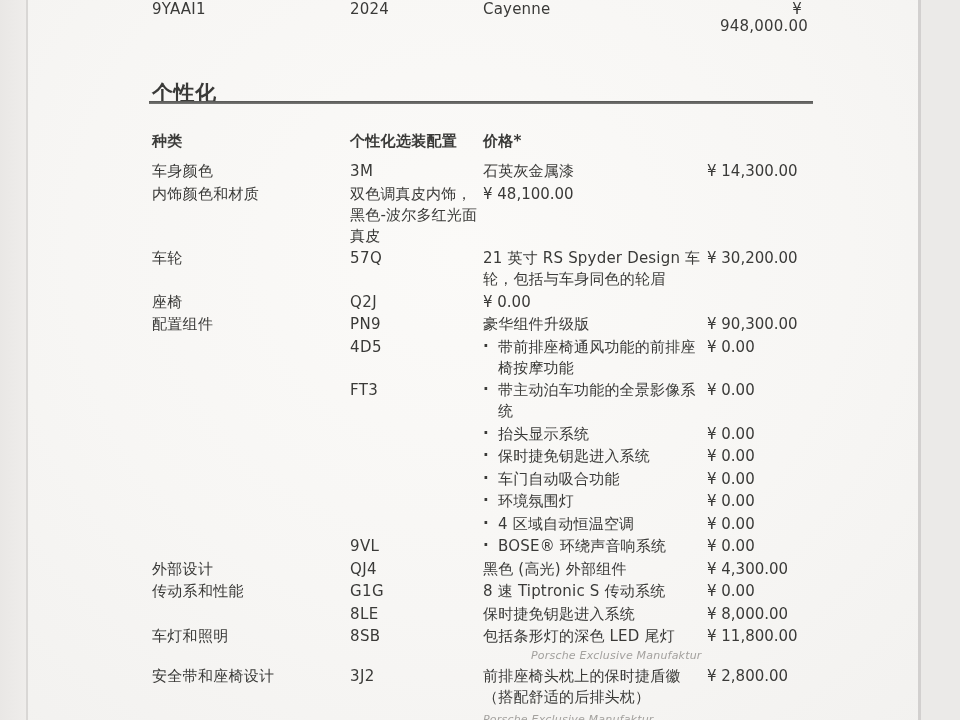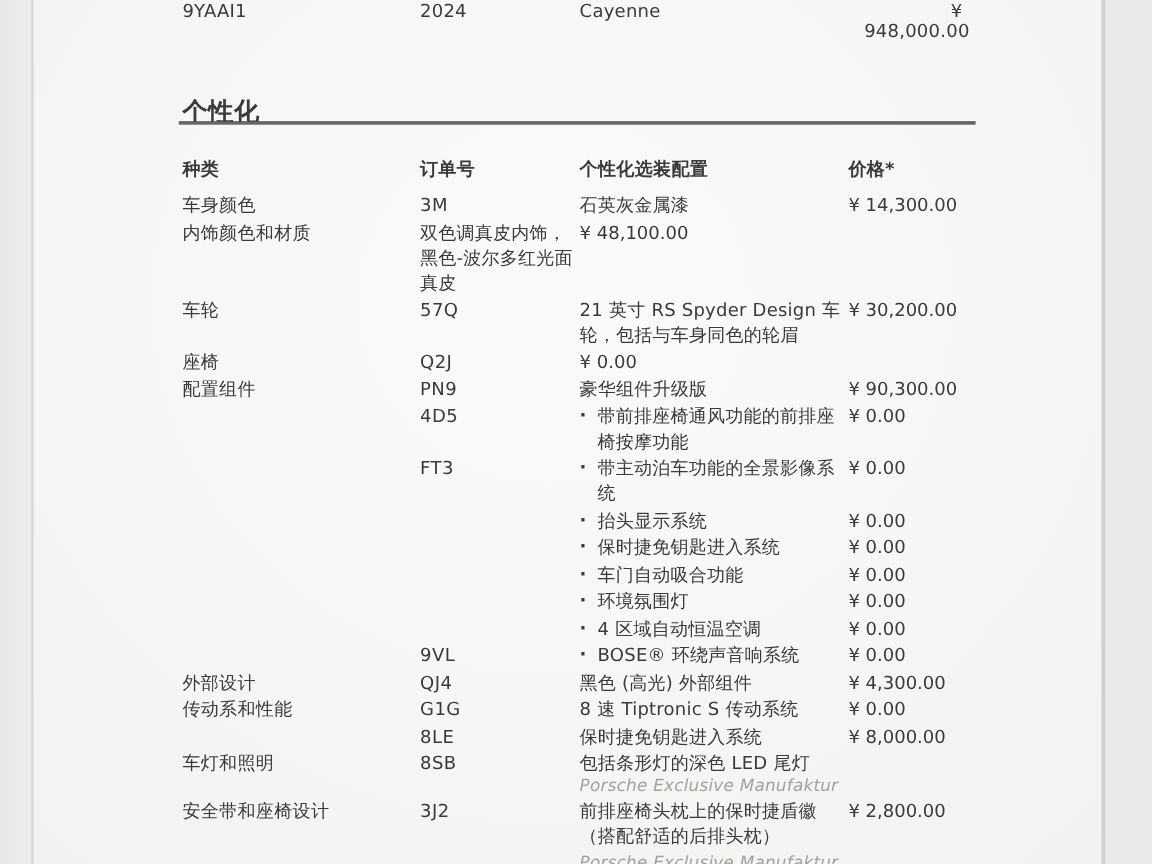--- a/index.html
+++ b/index.html
@@ -56,22 +56,22 @@
   .c-cat { letter-spacing:.3px; }
   .c-code { letter-spacing:.4px; }
   .c-cfg { letter-spacing:.2px; }
   .c-cfg.bullet { display:flex; }
   .c-cfg .dot {
     width:15px; flex:0 0 15px; font-weight:700;
     transform:translateY(-1px);
   }
   .c-cfg .cfg-text { flex:1 1 auto; min-width:0; }
   .note {
-    display:block; font-size:14px; line-height:17px;
-    color:#a3a19e; font-style:italic; font-weight:400; letter-spacing:.2px;
+    display:block; font-size:11px; line-height:17px;
+    color:#a3a19e; font-style:italic; font-weight:400; letter-spacing:.2px;margin-left:48px;
   }
   .note.inline { display:inline; }
   .c-price { font-weight:500; }
 </style>
 </head>
 <body>
 
 <div class="photo">
   <div class="edge-left"></div>
   <div class="edge-right"></div>
@@ -85,21 +85,20 @@
       <span>948,000.00</span>
     </div>
   </div>
 
   <div class="section-title">个性化</div>
   <div class="rule"></div>
 
   <div class="tbl">
     <div class="thead">
       <div>种类</div>
-      <div>订单号</div>
       <div>个性化选装配置</div>
       <div class="h-price">价格*</div>
     </div>
     <div>
         <div class="trow">
           <div class="c-cat">车身颜色</div>
           <div class="c-code">3M</div>
           <div class="c-cfg"><span class="cfg-text">石英灰金属漆</span></div>
           <div class="c-price">¥ 14,300.00</div>
         </div>
@@ -212,20 +211,21 @@
         <div class="trow">
           <div class="c-cat"></div>
           <div class="c-code">8LE</div>
           <div class="c-cfg"><span class="cfg-text">保时捷免钥匙进入系统</span></div>
           <div class="c-price">¥ 8,000.00</div>
         </div>
         <div class="trow">
           <div class="c-cat">车灯和照明</div>
           <div class="c-code">8SB</div>
           <div class="c-cfg"><span class="cfg-text">包括条形灯的深色 LED 尾灯</span><span class="note">Porsche Exclusive Manufaktur</span></div>
+          <div class="c-price">¥ 11,800.00</div>
         </div>
         <div class="trow">
           <div class="c-cat">安全带和座椅设计</div>
           <div class="c-code">3J2</div>
           <div class="c-cfg"><span class="cfg-text">前排座椅头枕上的保时捷盾徽（搭配舒适的后排头枕）<span class="note inline"> Porsche Exclusive Manufaktur</span></span></div>
           <div class="c-price">¥ 2,800.00</div>
         </div>
       </div>
   </div>
 </div>

